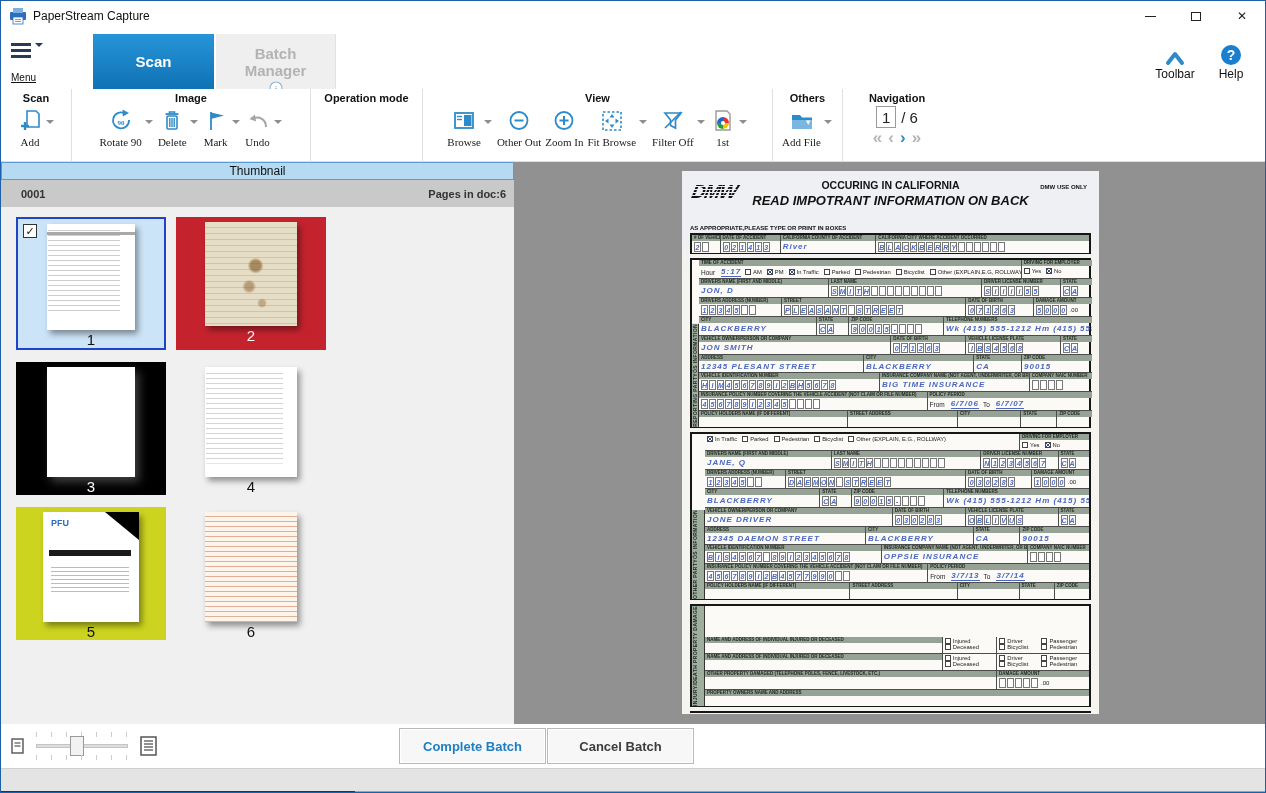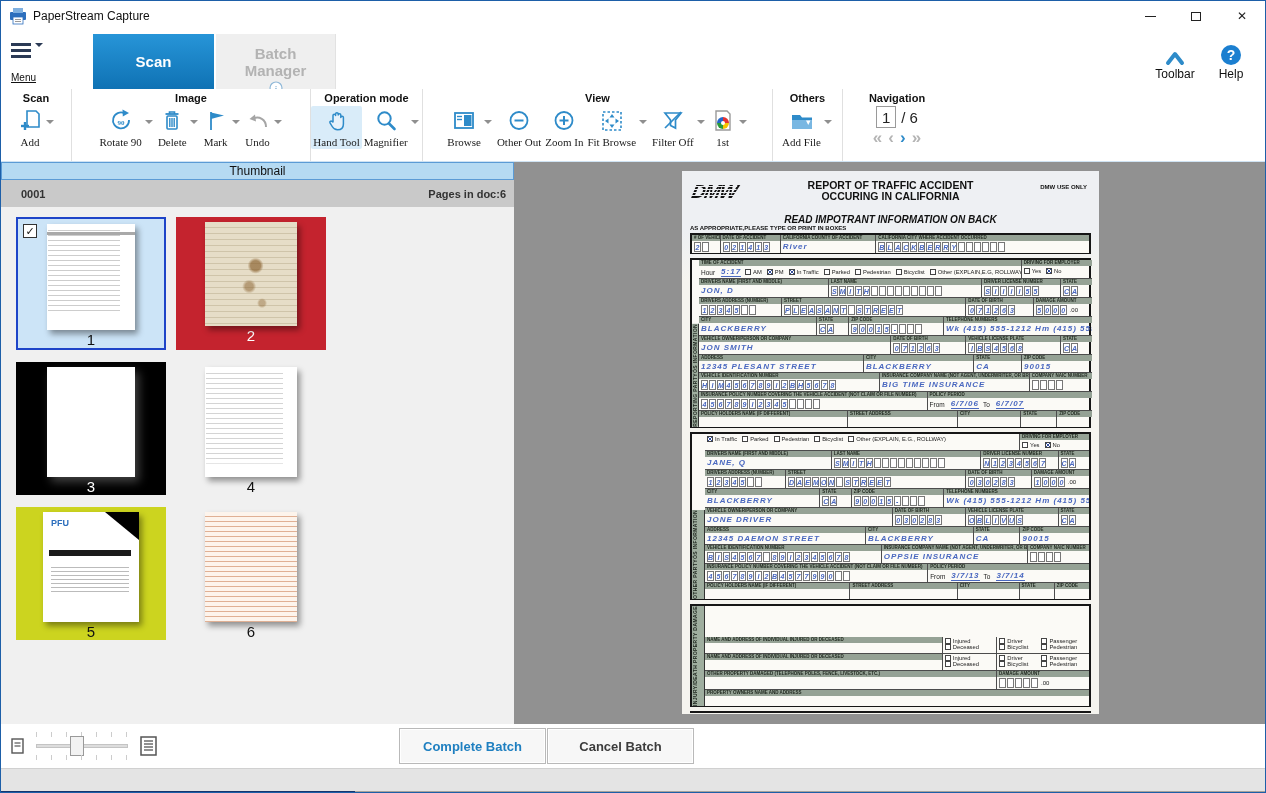--- a/index.html
+++ b/index.html
@@ -77,21 +77,21 @@
   .tcheck { position:absolute; left:5px; top:5px; width:14px; height:14px; background:#fff; border:1px solid #333; font-size:11px; line-height:13px; text-align:center; color:#111; }
 
   
   .main { position:absolute; left:513px; top:161px; width:753px; height:562px; background:#919191; }
   .docpage { position:absolute; left:168px; top:9px; width:417px; height:543px; background:linear-gradient(180deg,#eef0f3 0 60px,#f5f4ef 110px); padding:6px 8px 0 8px; overflow:hidden; }
 
   .dochead { position:relative; height:46px; }
   .dmwlogo { position:absolute; left:2px; top:4px; font-style:italic; font-weight:900; font-size:19px; letter-spacing:-1px; color:#111; transform:skewX(-12deg); }
   .dmwlogo::after { content:""; position:absolute; inset:0; background:repeating-linear-gradient(180deg,transparent 0 2px,#eef0f3 2px 3px); }
   .doctitle { text-align:center; font-weight:bold; font-size:10.5px; line-height:11px; color:#111; padding-top:3px; }
-  .docsub { text-align:center; font-weight:bold; font-style:italic; font-size:10px; color:#111; margin-top:12px; }
+  .docsub { text-align:center; font-weight:bold; font-style:italic; font-size:13px; color:#111; margin-top:2px; }
   .doccorner { position:absolute; right:4px; top:7px; font-size:6px; font-weight:bold; color:#111; }
   .docinstr { font-size:6px; font-weight:bold; color:#111; margin:2px 0 2px 0; }
 
   .fsec { display:flex; border:2px solid #161616; border-bottom-width:1.5px; margin-top:4px; background:#fbfaf6;align-items:flex-end; }
   .fsec:first-child { margin-top:0; }
   .fside { width:13px; background:#9fae9f; color:#1c241c; font-size:5px; font-weight:bold; writing-mode:vertical-rl; transform:rotate(180deg); text-align:center; letter-spacing:.4px; border-left:1px solid #333; }
   .fbody { flex:1; }
   .frow { display:flex; border-bottom:1px solid #4c4c4c; min-height:16px; }
   .frow:last-child { border-bottom:none; }
   .fcell { border-right:1px solid #4c4c4c; overflow:hidden; }
@@ -258,40 +258,20 @@
               </svg>
           </div>
           <div class="rlab">Undo</div>
         </div>
         <span class="darr"></span>
       </div>
     </div>
 
     <div class="rsec w-op">
       <div class="rsec-label">Operation mode</div>
-      <div class="rbtns">
-        <div class="rbtn sel">
-          <div class="ric">
-            <svg width="26" height="26" viewBox="0 0 26 26">
-                <path d="M9 14 V7.5 a1.3 1.3 0 0 1 2.6 0 V6 a1.3 1.3 0 0 1 2.6 0 V7 a1.3 1.3 0 0 1 2.6 0 V9.5 a1.3 1.3 0 0 1 2.6 0 V16 c0 3.8 -2.3 5.8 -5.8 5.8 c-2.6 0 -4.1 -1 -5.4 -3.3 L6 14.8 c-.7 -1.2 .9 -2.3 1.9 -1.4 z" fill="#e7f2fb" stroke="#2e8bc9" stroke-width="1.5" stroke-linejoin="round"></path>
-              </svg>
-          </div>
-          <div class="rlab">Hand Tool</div>
-        </div>
-        <div class="rbtn">
-          <div class="ric">
-            <svg width="26" height="26" viewBox="0 0 26 26">
-                <circle cx="11.5" cy="10.5" r="6.2" fill="none" stroke="#2e8bc9" stroke-width="2"></circle>
-                <line x1="16" y1="15.5" x2="21.5" y2="21" stroke="#2e8bc9" stroke-width="2.6" stroke-linecap="round"></line>
-              </svg>
-          </div>
-          <div class="rlab">Magnifier</div>
-        </div>
-        <span class="darr"></span>
-      </div>
     </div>
 
     <div class="rsec w-view">
       <div class="rsec-label">View</div>
       <div class="rbtns">
         <div class="rbtn">
           <div class="ric">
             <svg width="26" height="26" viewBox="0 0 26 26">
                 <rect x="4" y="5" width="18" height="15" fill="#fff" stroke="#2e8bc9" stroke-width="1.8"></rect>
                 <rect x="13" y="7" width="7.5" height="11" fill="#2e8bc9"></rect>
@@ -429,21 +409,20 @@
         <div class="tnum">6</div>
       </div>
     </div>
   </div>
 
   <div class="main">
     <div class="docpage">
       <div class="dochead">
         <span class="dmwlogo">DMW</span>
         <div class="doctitle">
-          <div>REPORT OF TRAFFIC ACCIDENT</div>
           <div>OCCURING IN CALIFORNIA</div>
         </div>
         <div class="docsub">READ IMPOTRANT INFORMATION ON BACK</div>
         <span class="doccorner">DMW USE ONLY</span>
       </div>
       <div class="docinstr">AS APPROPRIATE,PLEASE TYPE OR PRINT IN BOXES</div>
 
       <div>
           <div class="fsec">
             <div class="fbody">

